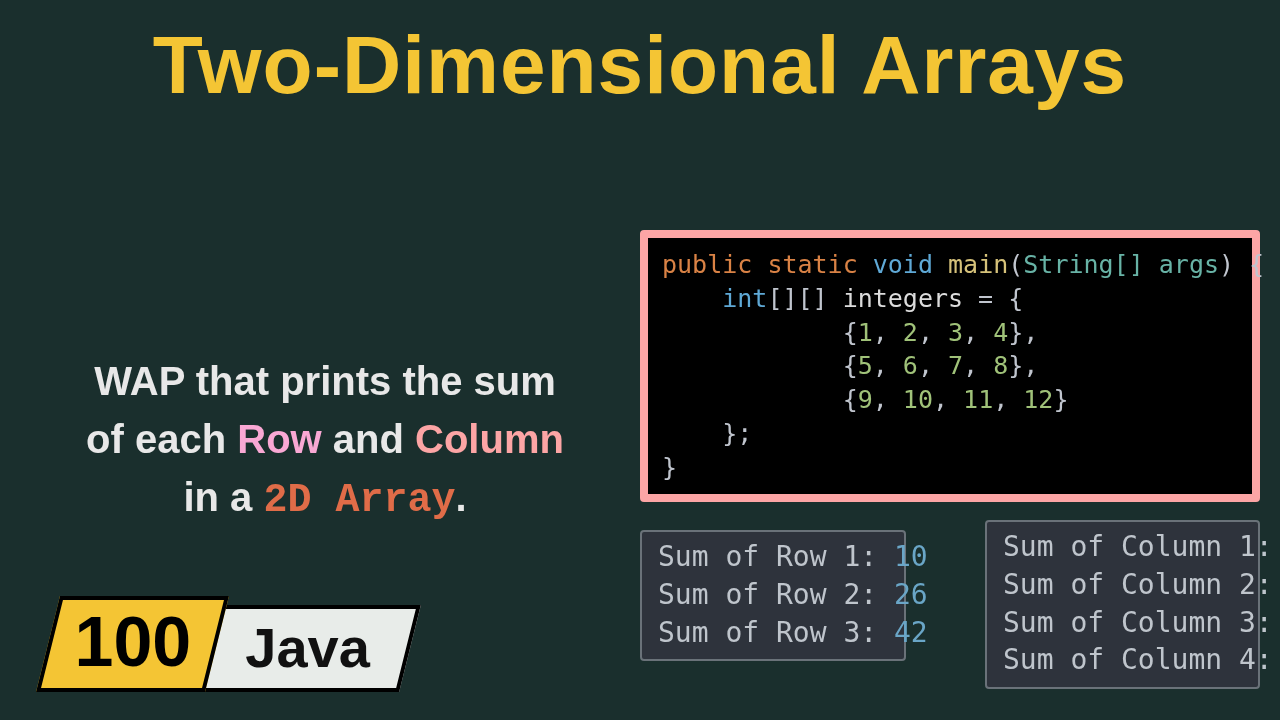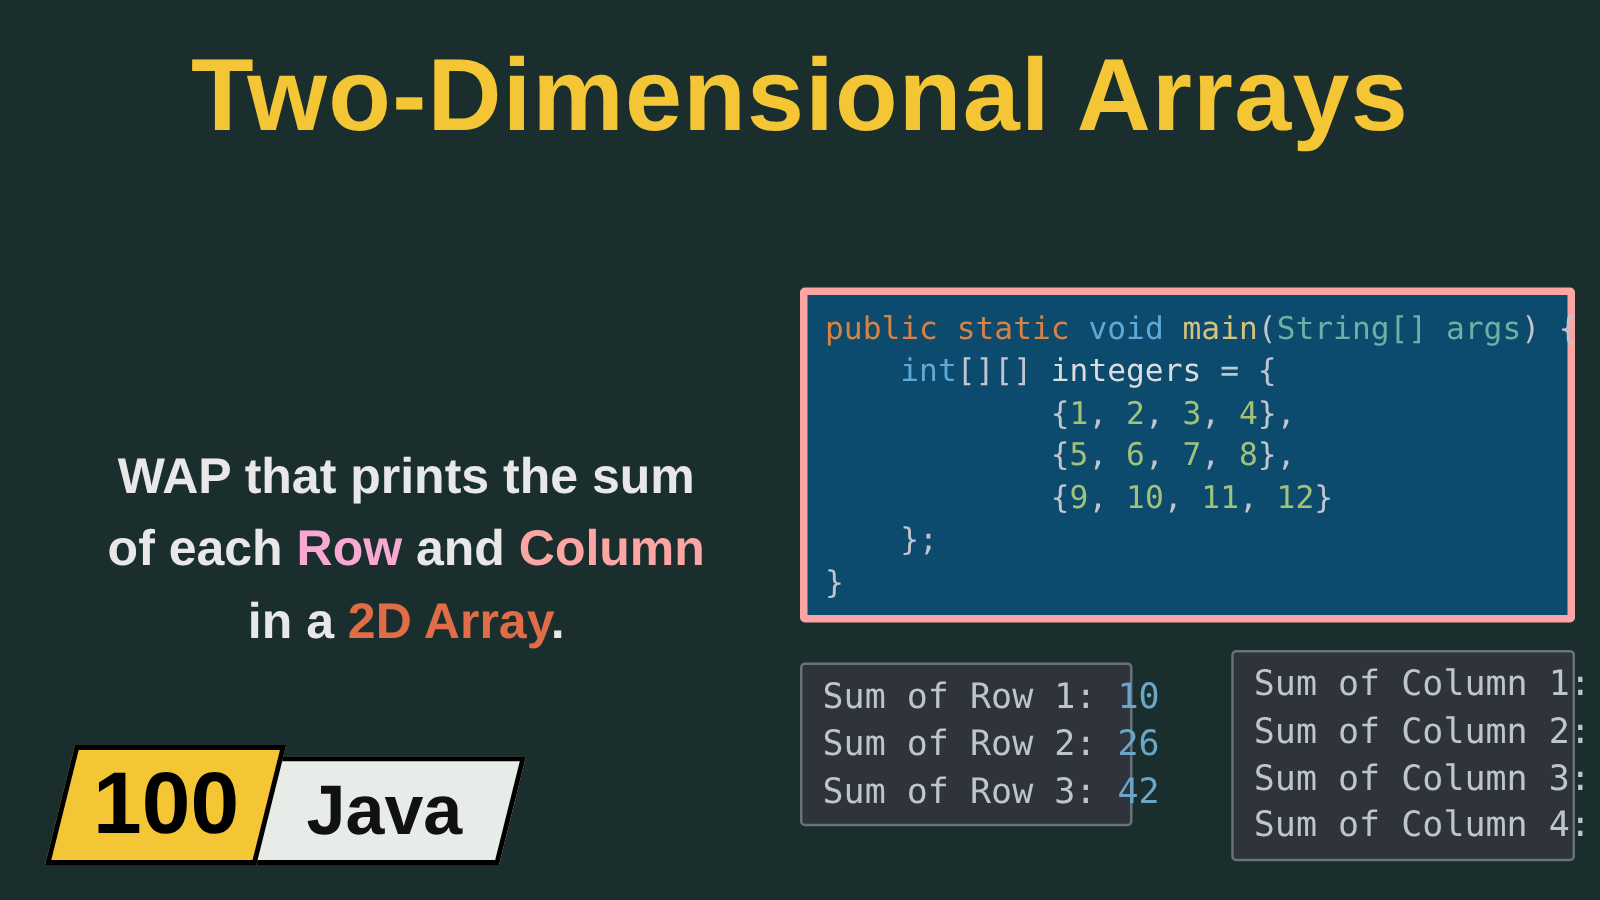--- a/index.html
+++ b/index.html
@@ -6,21 +6,21 @@
   body {
     width: 1280px;
     height: 720px;
     background: #1a2f2d;
     font-family: Arial, sans-serif;
     position: relative;
     overflow: hidden;
   }
   .title-block {
     text-align: center;
-    padding-top: 30px;
+    padding-top: 18px;
   }
   .title-line1 {
     font-size: 82px;
     font-weight: 900;
     color: #f4c534;
     letter-spacing: 1px;
   }
   .title-line2 {
     font-size: 78px;
     font-weight: 900;
@@ -35,28 +35,28 @@
     width: 580px;
     font-size: 40px;
     font-weight: 700;
     color: #e8e8e8;
     line-height: 1.45;
     text-align: center;
     margin-top: 42px;
   }
   .desc .row { color: #f9a8d4; }
   .desc .col { color: #fca5a5; }
-  .desc .arr { color: #e06c48; }
+  .desc .arr { color: #e06c48; font-family: Liberation Mono, monospace; }
   .code-panel {
     position: absolute;
     left: 640px;
     top: 230px;
     width: 620px;
-    background: #0c4a6e;
-    border: 6px solid #fca5a5;
+    background: #000000;
+    border: 8px solid #fca5a5;
     border-radius: 4px;
     padding: 10px 14px;
     font-family: "Consolas","Menlo",monospace;
     font-size: 25px;
     color: #c0c5ce;
     line-height: 1.35;
     white-space: pre;
   }
   .kw-orange { color: #d98245; }
   .kw-blue   { color: #5fa9d6; }

